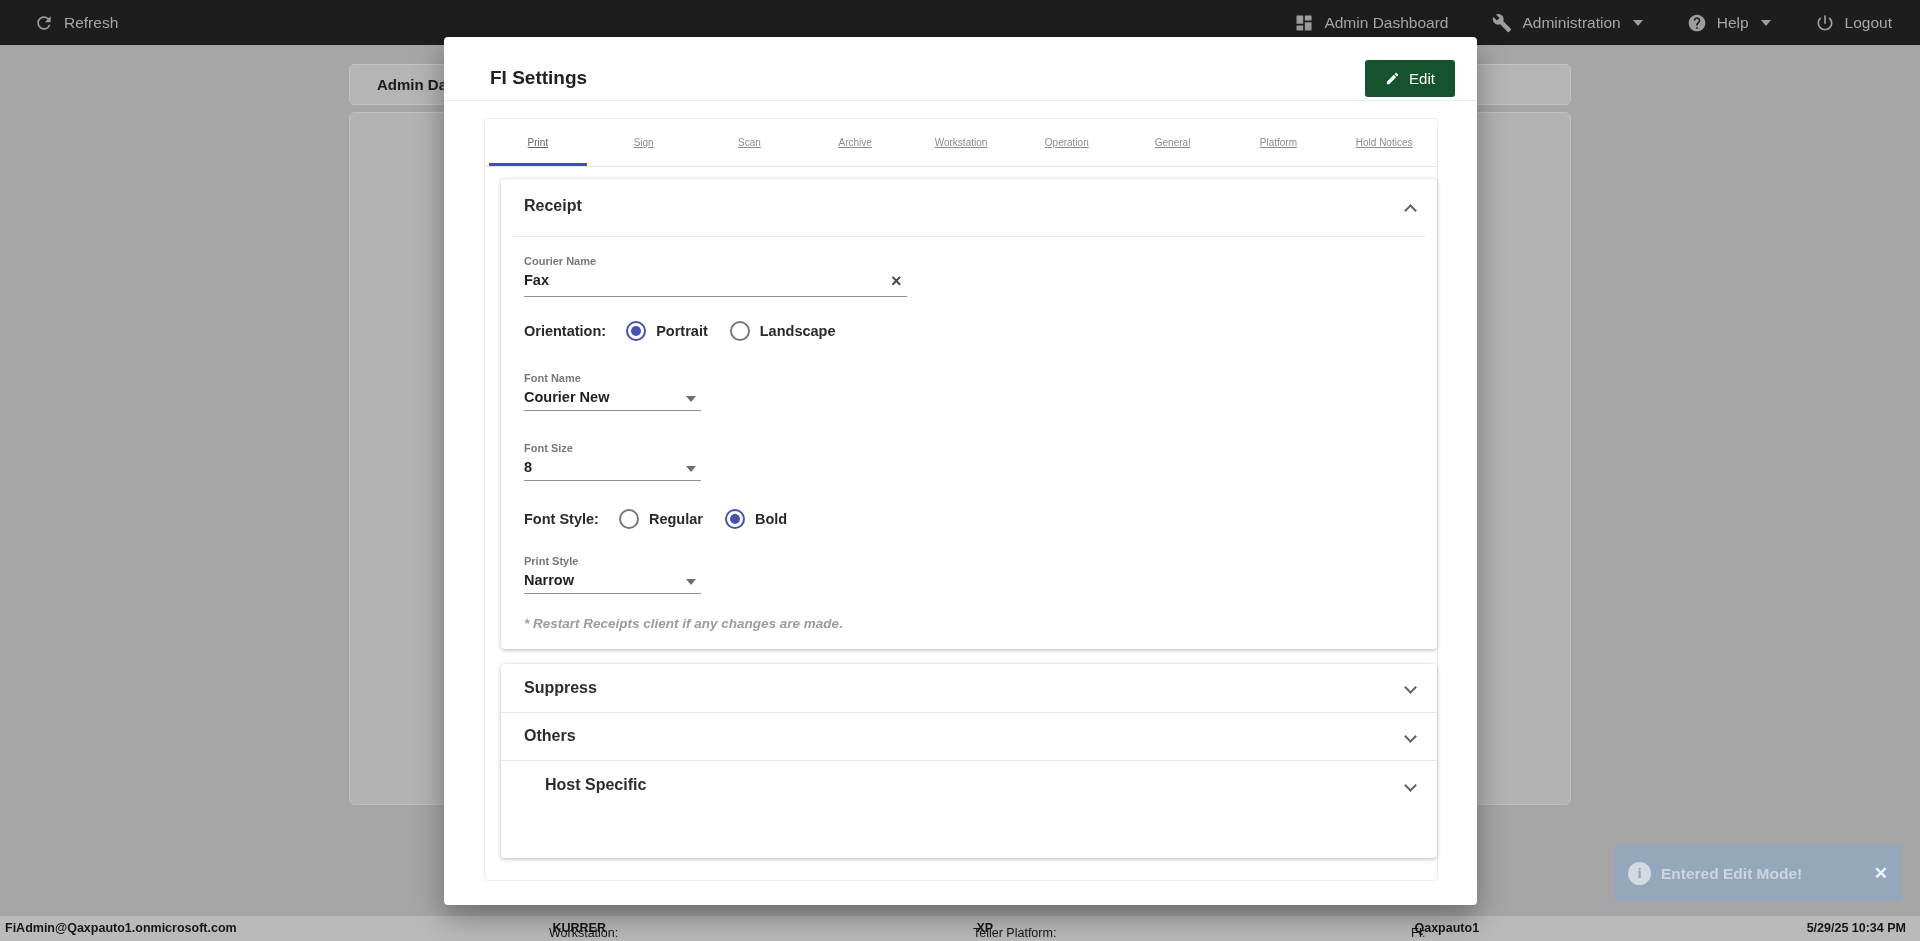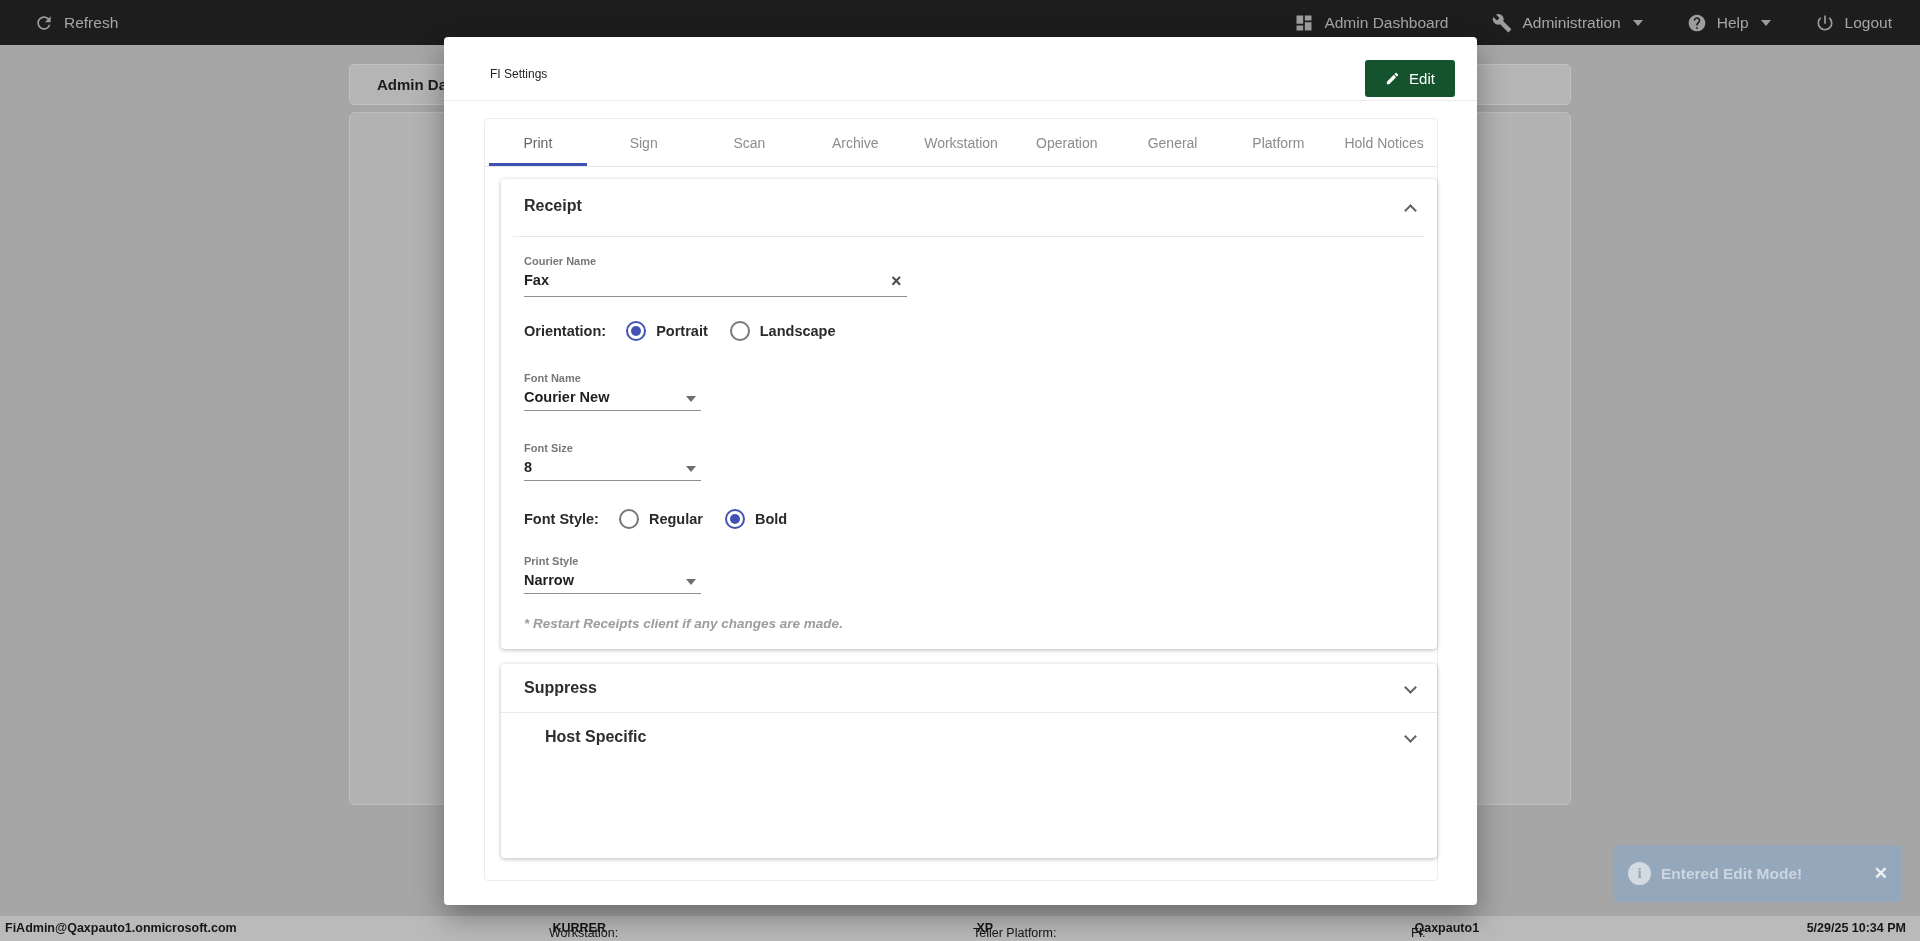--- a/index.html
+++ b/index.html
@@ -38,32 +38,32 @@
            border-radius:4px; display:flex; align-items:center; padding:0 14px; z-index:2; }
   .toast-icon { width:23px; height:23px; border-radius:50%; background:#d3dae2; color:#95a7ba;
                 font-weight:bold; font-size:15px; display:flex; align-items:center; justify-content:center;
                 font-family:"Liberation Serif", serif; flex:0 0 auto; }
   .toast-msg { flex:1; margin-left:10px; color:#ccd5e0; font-weight:bold; font-size:15.5px; }
   .toast-close { color:#eef1f4; font-size:17px; font-weight:bold; cursor:pointer; }
 
   
   .modal { position:absolute; left:444px; top:37px; width:1033px; height:868px; background:#ffffff;
            border-radius:4px; box-shadow:0 12px 30px rgba(0,0,0,.35); z-index:3; }
-  .modal-title { position:absolute; left:46px; top:30px; font-size:12px; font-weight:normal; color:#212121;text-align:right; }
+  .modal-title { position:absolute; left:46px; top:30px; font-size:19px; font-weight:bold; color:#212121;text-align:right; }
   .edit-btn { position:absolute; right:22px; top:23px; width:90px; height:37px; background:#14532d; color:#fff;
               border:none; border-radius:3px; display:flex; align-items:center; justify-content:center; gap:9px;
               font-size:15px; cursor:pointer; font-family:inherit; }
   .edit-btn svg { width:15px; height:15px; }
   .modal-header-divider { position:absolute; left:0; top:63px; width:100%; height:1px; background:#ececec; }
 
   .tabgroup { position:absolute; left:40px; top:81px; width:954px; height:763px;
               border:1px solid #ececec; border-radius:4px; }
   .tabbar { display:flex; height:48px; border-bottom:1px solid #e6e6e6; }
-  .tab { flex:1; display:flex; align-items:center; justify-content:center; font-size:14px; color:#8c8c8c;
-         cursor:pointer; position:relative; white-space:nowrap; }
+  .tab { flex:1; display:flex; align-items:center; justify-content:center; font-size:10px; color:#8c8c8c;
+         cursor:pointer; position:relative; white-space:nowrap;text-decoration:underline; }
   .tab.active { color:#666; }
   .tab.active .inkbar { position:absolute; left:4px; right:4px; bottom:0; height:3px; background:#3f51b5; }
 
   .card { position:absolute; left:16px; background:#fff; border-radius:4px;
           box-shadow:0 1px 4px rgba(0,0,0,.28); width:936px;font-weight:bold; }
   .card-receipt { top:60px; height:470px; }
   .card-sections { top:545px; height:194px; }
 
   .section-title { font-size:16px; color:#2d2d2d; }
   .chev { display:inline-block; width:9px; height:9px; border-right:2px solid #616161; border-bottom:2px solid #616161; }
@@ -248,18 +248,22 @@
 
       <div class="note">* Restart Receipts client if any changes are made.</div>
     </div>
 
     <div class="card card-sections">
       <div class="acc-row">
         <span class="section-title">Suppress</span>
         <span class="chev down"></span>
       </div>
       <div class="acc-row">
+        <span class="section-title">Others</span>
+        <span class="chev down"></span>
+      </div>
+      <div class="acc-row">
         <span class="section-title">Host Specific</span>
         <span class="chev down"></span>
       </div>
     </div>
   </div>
 </div>
 
 </body></html>

